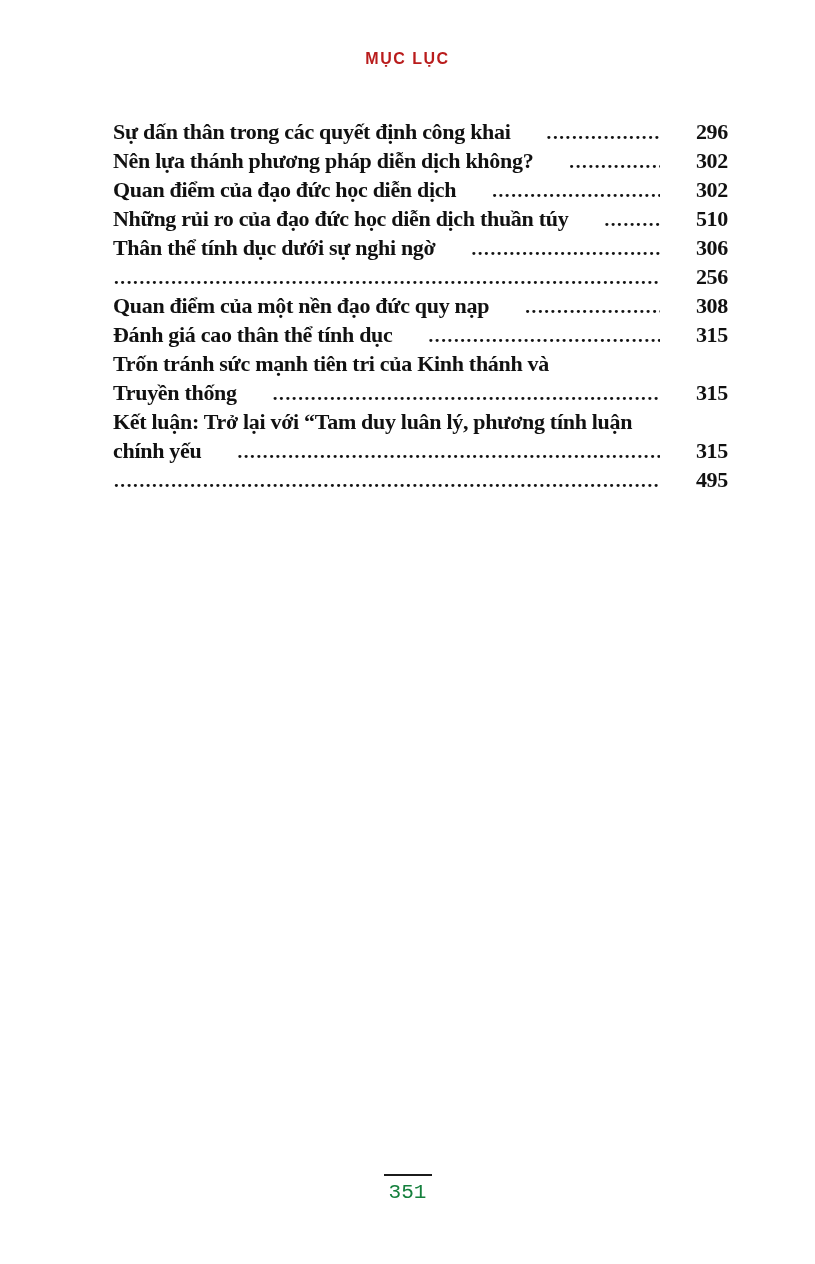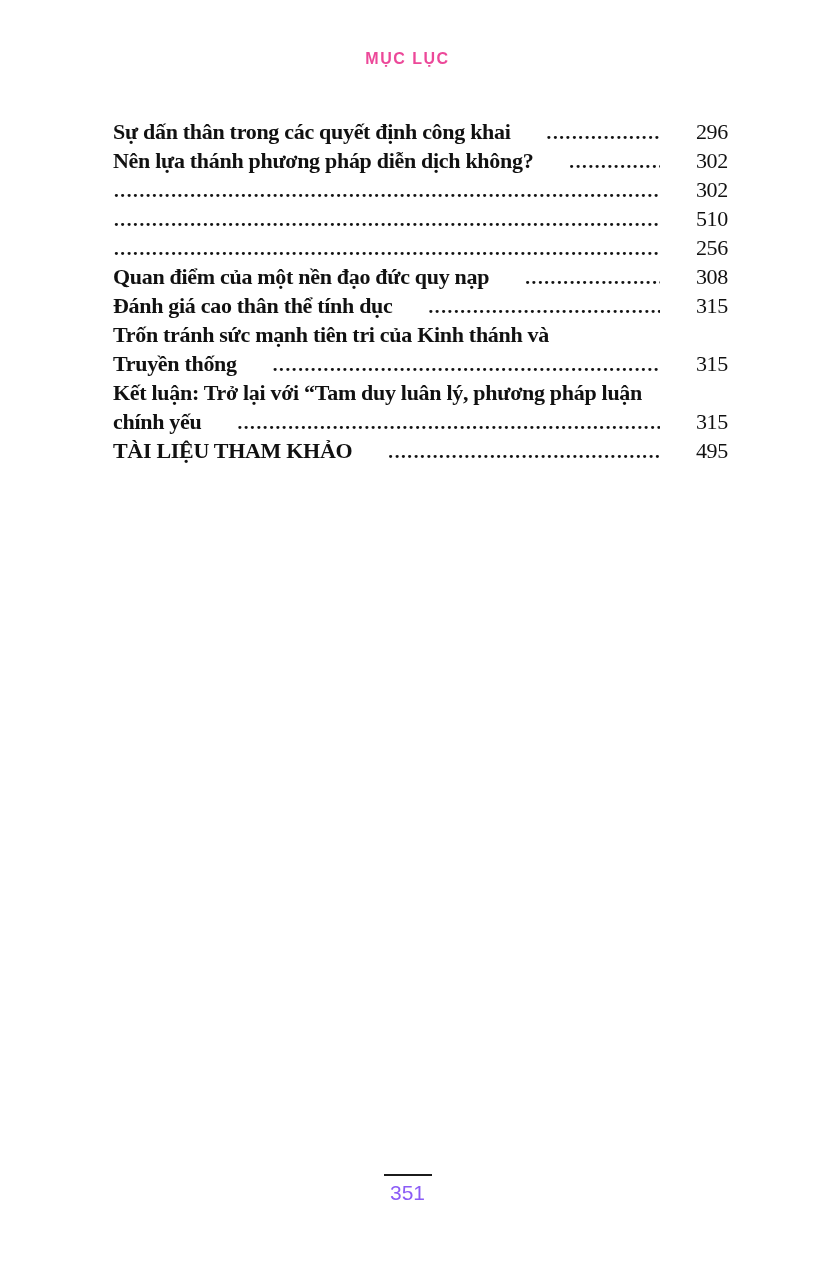--- a/index.html
+++ b/index.html
@@ -14,21 +14,21 @@
     color: #111111;
     overflow: hidden;
   }
   .page-header {
     padding-top: 49px;
     text-align: center;
     font-family: "Liberation Sans", sans-serif;
     font-size: 16px;
     font-weight: 600;
     letter-spacing: 1.5px;
-    color: #ec4899;
+    color: #b91c1c;
     line-height: 20px;
   }
   .toc-list {
     margin: 48px 87px 0 113px; 
     width: 615px;
     font-family: "Liberation Serif", serif;
     font-weight: bold;
     font-size: 22px;
     line-height: 29px;
     letter-spacing: -0.3px;
@@ -53,40 +53,40 @@
   }
   .toc-dots::after {
     content: "......................................................................................................................................................................................";
     font-size: 19px;
     letter-spacing: 1.6px;
     font-weight: bold;
   }
   .toc-page {
     flex: 0 0 auto;
     text-align: right;
-    font-weight: normal;
+    font-weight: bold;
   }
   .page-footer {
     position: absolute;
     left: 0;
     right: 0;
     top: 1174px;
     text-align: center;
   }
   .footer-rule {
     width: 48px;
     height: 2px;
     background: #1b1b1b;
     margin: 0 auto 5px auto;
   }
   .footer-page {
-    font-family: Liberation Sans, sans-serif;
+    font-family: Liberation Mono, monospace;
     font-size: 21px;
     font-weight: normal;
-    color: #8b5cf6;
+    color: #15803d;
     line-height: 24px;
   }
 </style>
 </head>
 <body>
 
 <div class="page-header">MỤC LỤC</div>
 
 <div class="toc-list">
   <div class="toc-row">
@@ -95,29 +95,36 @@
     <span class="toc-page">296</span>
   </div>
 
   <div class="toc-row">
     <span class="toc-title">Nên lựa thánh phương pháp diễn dịch không?</span>
     <span class="toc-dots"></span>
     <span class="toc-page">302</span>
   </div>
 
   <div class="toc-row">
+    <span class="toc-title">Quan điểm của đạo đức học diễn dịch</span>
     <span class="toc-dots"></span>
     <span class="toc-page">302</span>
   </div>
 
   <div class="toc-row">
+    <span class="toc-title">Những rủi ro của đạo đức học diễn dịch thuần túy</span>
     <span class="toc-dots"></span>
     <span class="toc-page">510</span>
   </div>
 
+  <div class="toc-row">
+    <span class="toc-title">Thân thể tính dục dưới sự nghi ngờ</span>
+    <span class="toc-dots"></span>
+    <span class="toc-page">306</span>
+  </div>
 
   <div class="toc-row">
     <span class="toc-dots"></span>
     <span class="toc-page">256</span>
   </div>
 
   <div class="toc-row">
     <span class="toc-title">Quan điểm của một nền đạo đức quy nạp</span>
     <span class="toc-dots"></span>
     <span class="toc-page">308</span>
@@ -135,32 +142,31 @@
 
   </div>
 
   <div class="toc-row">
     <span class="toc-title">Truyền thống</span>
     <span class="toc-dots"></span>
     <span class="toc-page">315</span>
   </div>
 
   <div class="toc-row no-page">
-    <span class="toc-title">Kết luận: Trở lại với “Tam duy luân lý, phương pháp luận</span>
+    <span class="toc-title">Kết luận: Trở lại với “Tam duy luân lý, phương tính luận</span>
 
   </div>
 
   <div class="toc-row">
     <span class="toc-title">chính yếu</span>
     <span class="toc-dots"></span>
     <span class="toc-page">315</span>
   </div>
 
   <div class="toc-row">
-    <span class="toc-title">TÀI LIỆU THAM KHẢO</span>
     <span class="toc-dots"></span>
     <span class="toc-page">495</span>
   </div>
 </div>
 
 <div class="page-footer">
   <div class="footer-rule"></div>
   <div class="footer-page">351</div>
 </div>
 

